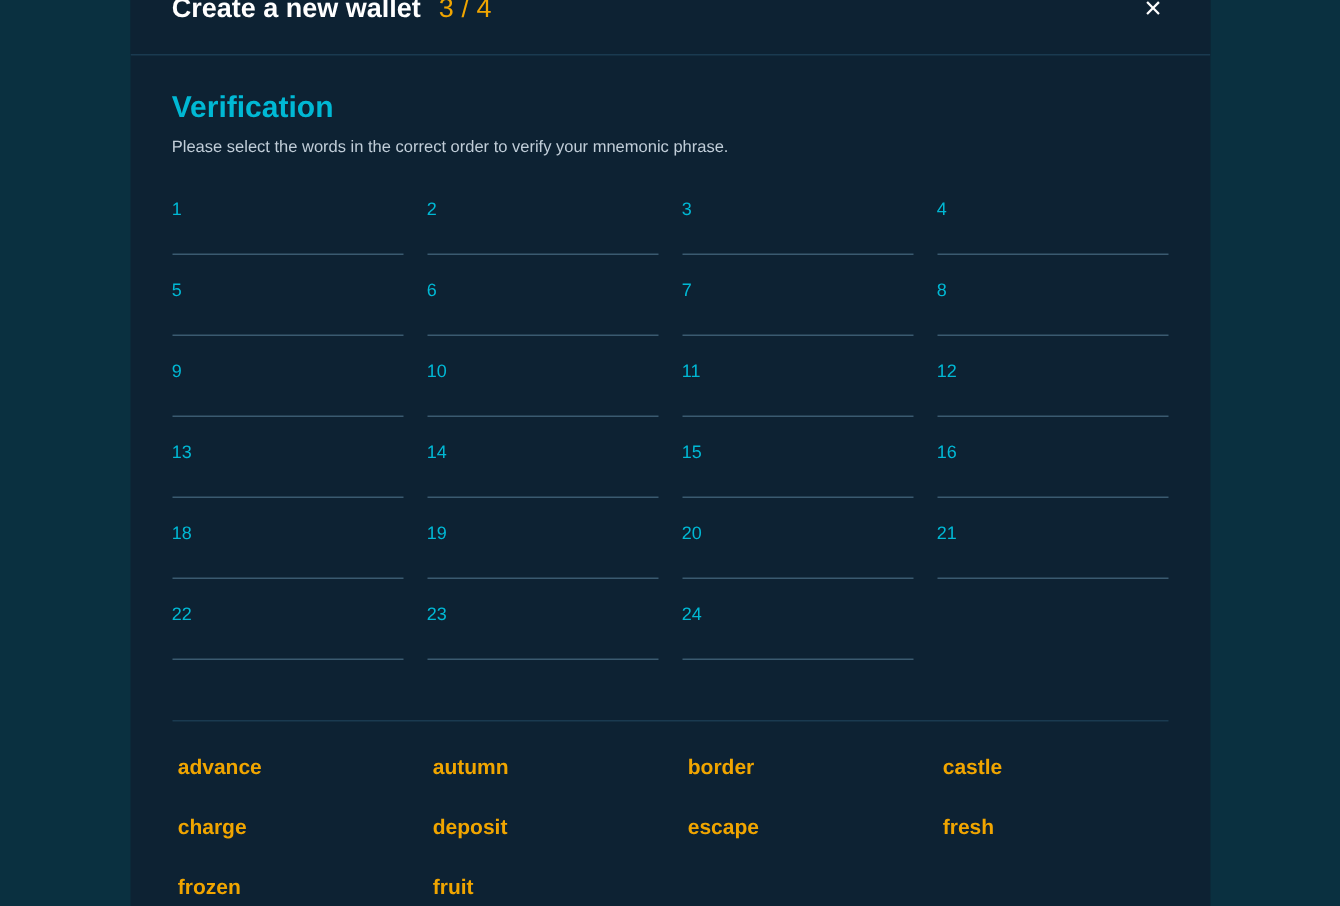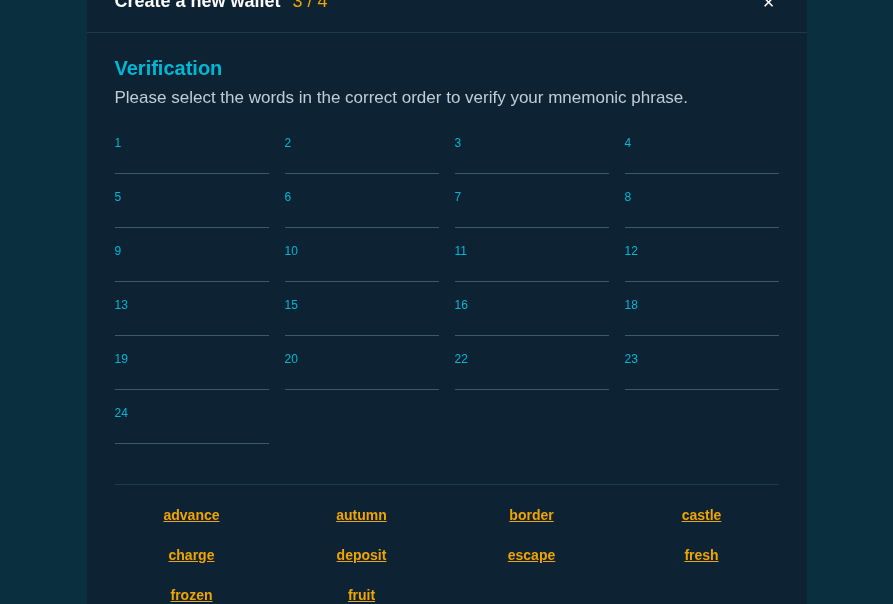--- a/index.html
+++ b/index.html
@@ -67,21 +67,21 @@
 
     .section-title {
       color: #00b8d4;
       font-size: 20px;
       font-weight: 600;
       margin-bottom: 8px;
     }
 
     .section-desc {
       color: #c0cdd8;
-      font-size: 17px;
+      font-size: 11px;
       margin-bottom: 24px;
     }
 
     .word-grid {
       display: grid;
       grid-template-columns: repeat(4, 1fr);
       gap: 0 16px;
       margin-bottom: 28px;
     }
 
@@ -110,25 +110,24 @@
       margin-top: 8px;
     }
 
     .word-btn {
       background: none;
       border: none;
       color: #f0a500;
       font-size: 14px;
       font-weight: 600;
       cursor: pointer;
-      text-align: center;
+      text-align: left;
       padding: 6px 4px;
       border-radius: 3px;
       transition: background 0.15s;
-      text-decoration: underline;
     }
 
     .divider {
       border: none;
       border-top: 1px solid #1a3a50;
       margin: 0 0 16px 0;
     }
   </style>
 </head>
 <body>
@@ -193,37 +192,45 @@
     </div>
         <div class="word-slot">
       <span class="slot-number">12</span>
       <div class="slot-line"></div>
     </div>
         <div class="word-slot">
       <span class="slot-number">13</span>
       <div class="slot-line"></div>
     </div>
         <div class="word-slot">
+      <span class="slot-number">14</span>
+      <div class="slot-line"></div>
+    </div>
+        <div class="word-slot">
       <span class="slot-number">15</span>
       <div class="slot-line"></div>
     </div>
         <div class="word-slot">
       <span class="slot-number">16</span>
       <div class="slot-line"></div>
     </div>
         <div class="word-slot">
       <span class="slot-number">18</span>
       <div class="slot-line"></div>
     </div>
         <div class="word-slot">
       <span class="slot-number">19</span>
       <div class="slot-line"></div>
     </div>
         <div class="word-slot">
       <span class="slot-number">20</span>
+      <div class="slot-line"></div>
+    </div>
+        <div class="word-slot">
+      <span class="slot-number">21</span>
       <div class="slot-line"></div>
     </div>
         <div class="word-slot">
       <span class="slot-number">22</span>
       <div class="slot-line"></div>
     </div>
         <div class="word-slot">
       <span class="slot-number">23</span>
       <div class="slot-line"></div>
     </div>

